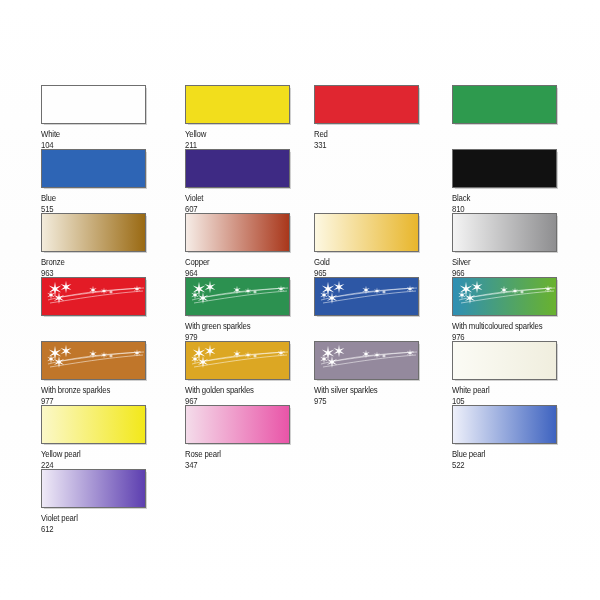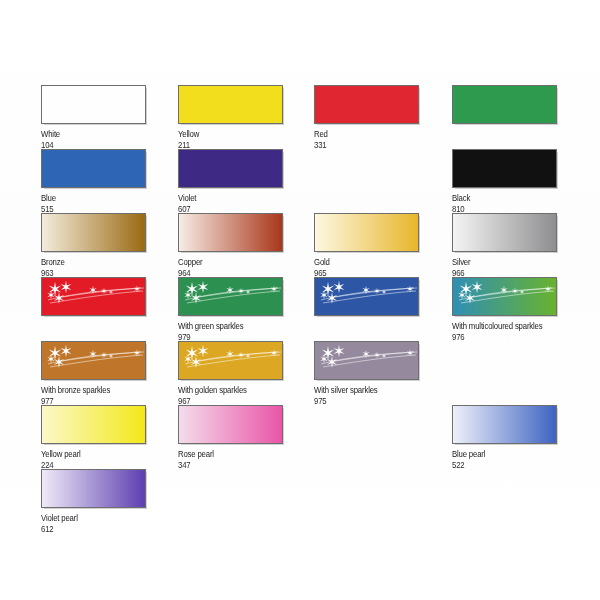--- a/index.html
+++ b/index.html
@@ -30,21 +30,21 @@
     display: block;
     height: 64px;
     position: relative;
   }
   .cell {
     position: absolute;
     top: 0;
     width: 107px;
   }
   .cell.c0 { left: 0px; }
-  .cell.c1 { left: 137px; }
+  .cell.c1 { left: 144px; }
   .cell.c2 { left: 273px; }
   .cell.c3 { left: 411px; }
 
   .swatch {
     position: relative;
     width: 105px;
     height: 39px;
     border: 1px solid #6e6e6e;
     box-sizing: border-box;
     overflow: hidden;
@@ -326,20 +326,29 @@
               <path d="M62.00,9.60L62.44,12.23L64.94,11.30L62.88,13.00L64.94,14.70L62.44,13.77L62.00,16.40L61.56,13.77L59.06,14.70L61.12,13.00L59.06,11.30L61.56,12.23Z" fill="#ffffff"></path>
               <path d="M69.00,11.40L69.34,13.41L71.25,12.70L69.68,14.00L71.25,15.30L69.34,14.59L69.00,16.60L68.66,14.59L66.75,15.30L68.32,14.00L66.75,12.70L68.66,13.41Z" fill="#ffffff"></path>
               <path d="M95.00,7.20L95.49,10.14L98.29,9.10L95.99,11.00L98.29,12.90L95.49,11.86L95.00,14.80L94.51,11.86L91.71,12.90L94.01,11.00L91.71,9.10L94.51,10.14Z" fill="#ffffff"></path>
             </svg>
           </div>
           <div class="label">
             <span class="lname">With silver sparkles</span>
             <span class="lcode">975</span>
           </div>
         </div>
+        <div class="cell c3">
+          <div class="swatch">
+            <div class="fill" style="background: linear-gradient(90deg, rgb(251, 251, 245) 0%, rgb(240, 238, 222) 100%);"></div>
+          </div>
+          <div class="label">
+            <span class="lname">White pearl</span>
+            <span class="lcode">105</span>
+          </div>
+        </div>
       </div>
       <div class="row">
         <div class="cell c0">
           <div class="swatch">
             <div class="fill" style="background: linear-gradient(90deg, rgb(251, 248, 200) 0%, rgb(242, 232, 26) 100%);"></div>
           </div>
           <div class="label">
             <span class="lname">Yellow pearl</span>
             <span class="lcode">224</span>
           </div>

